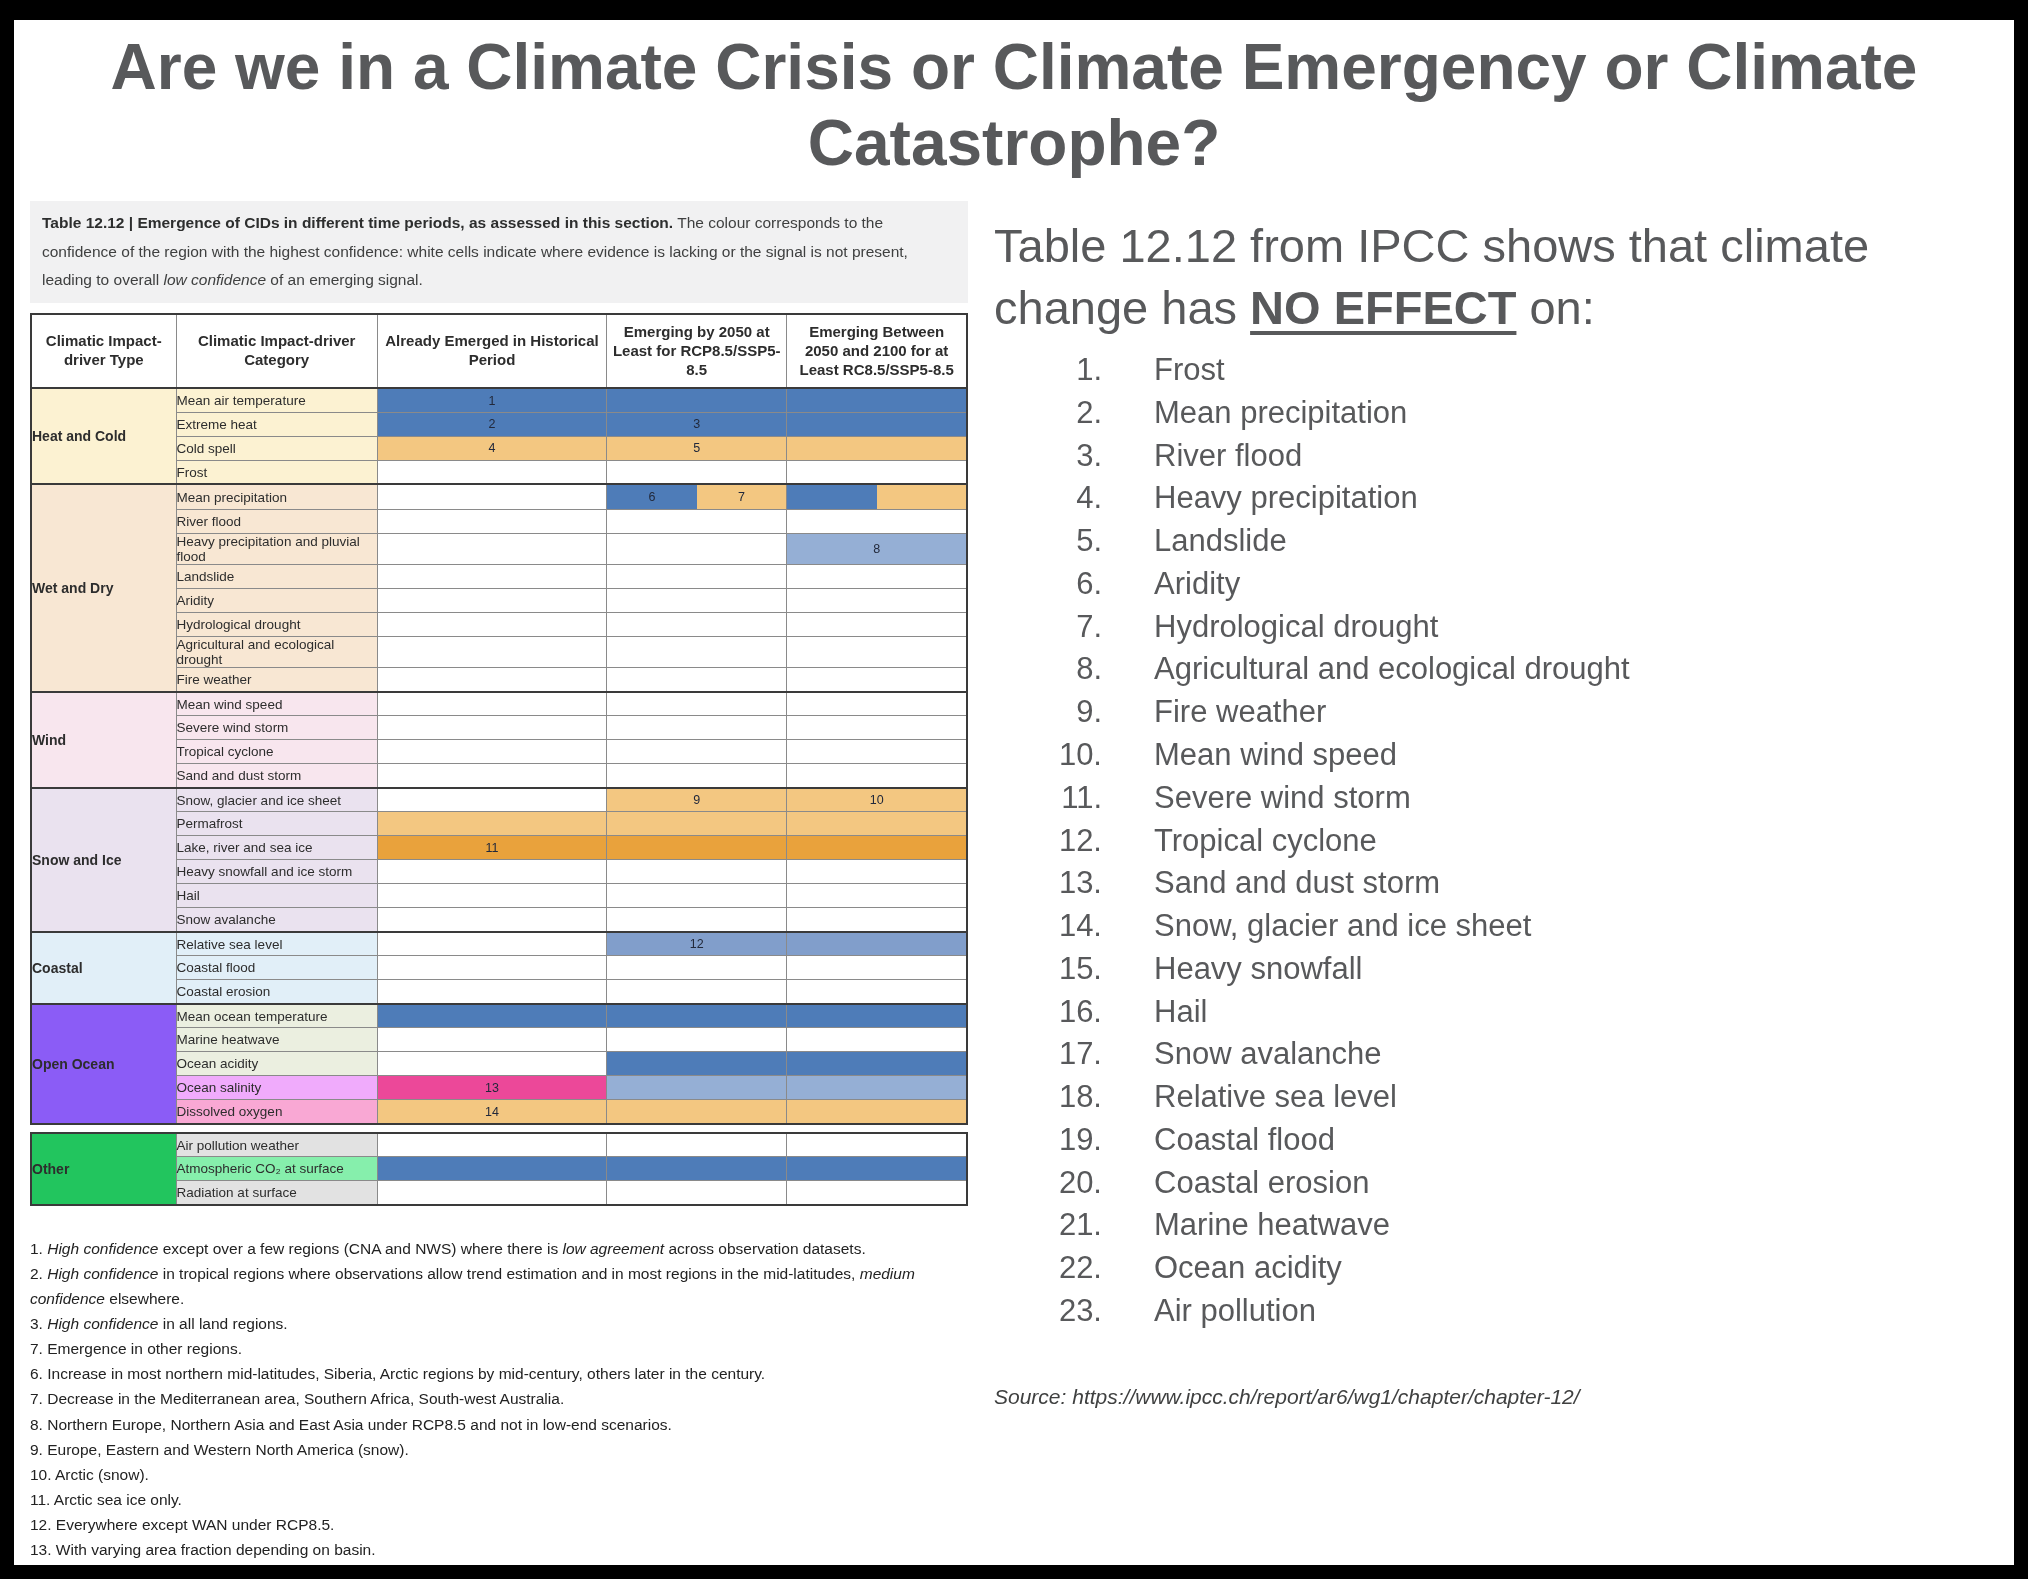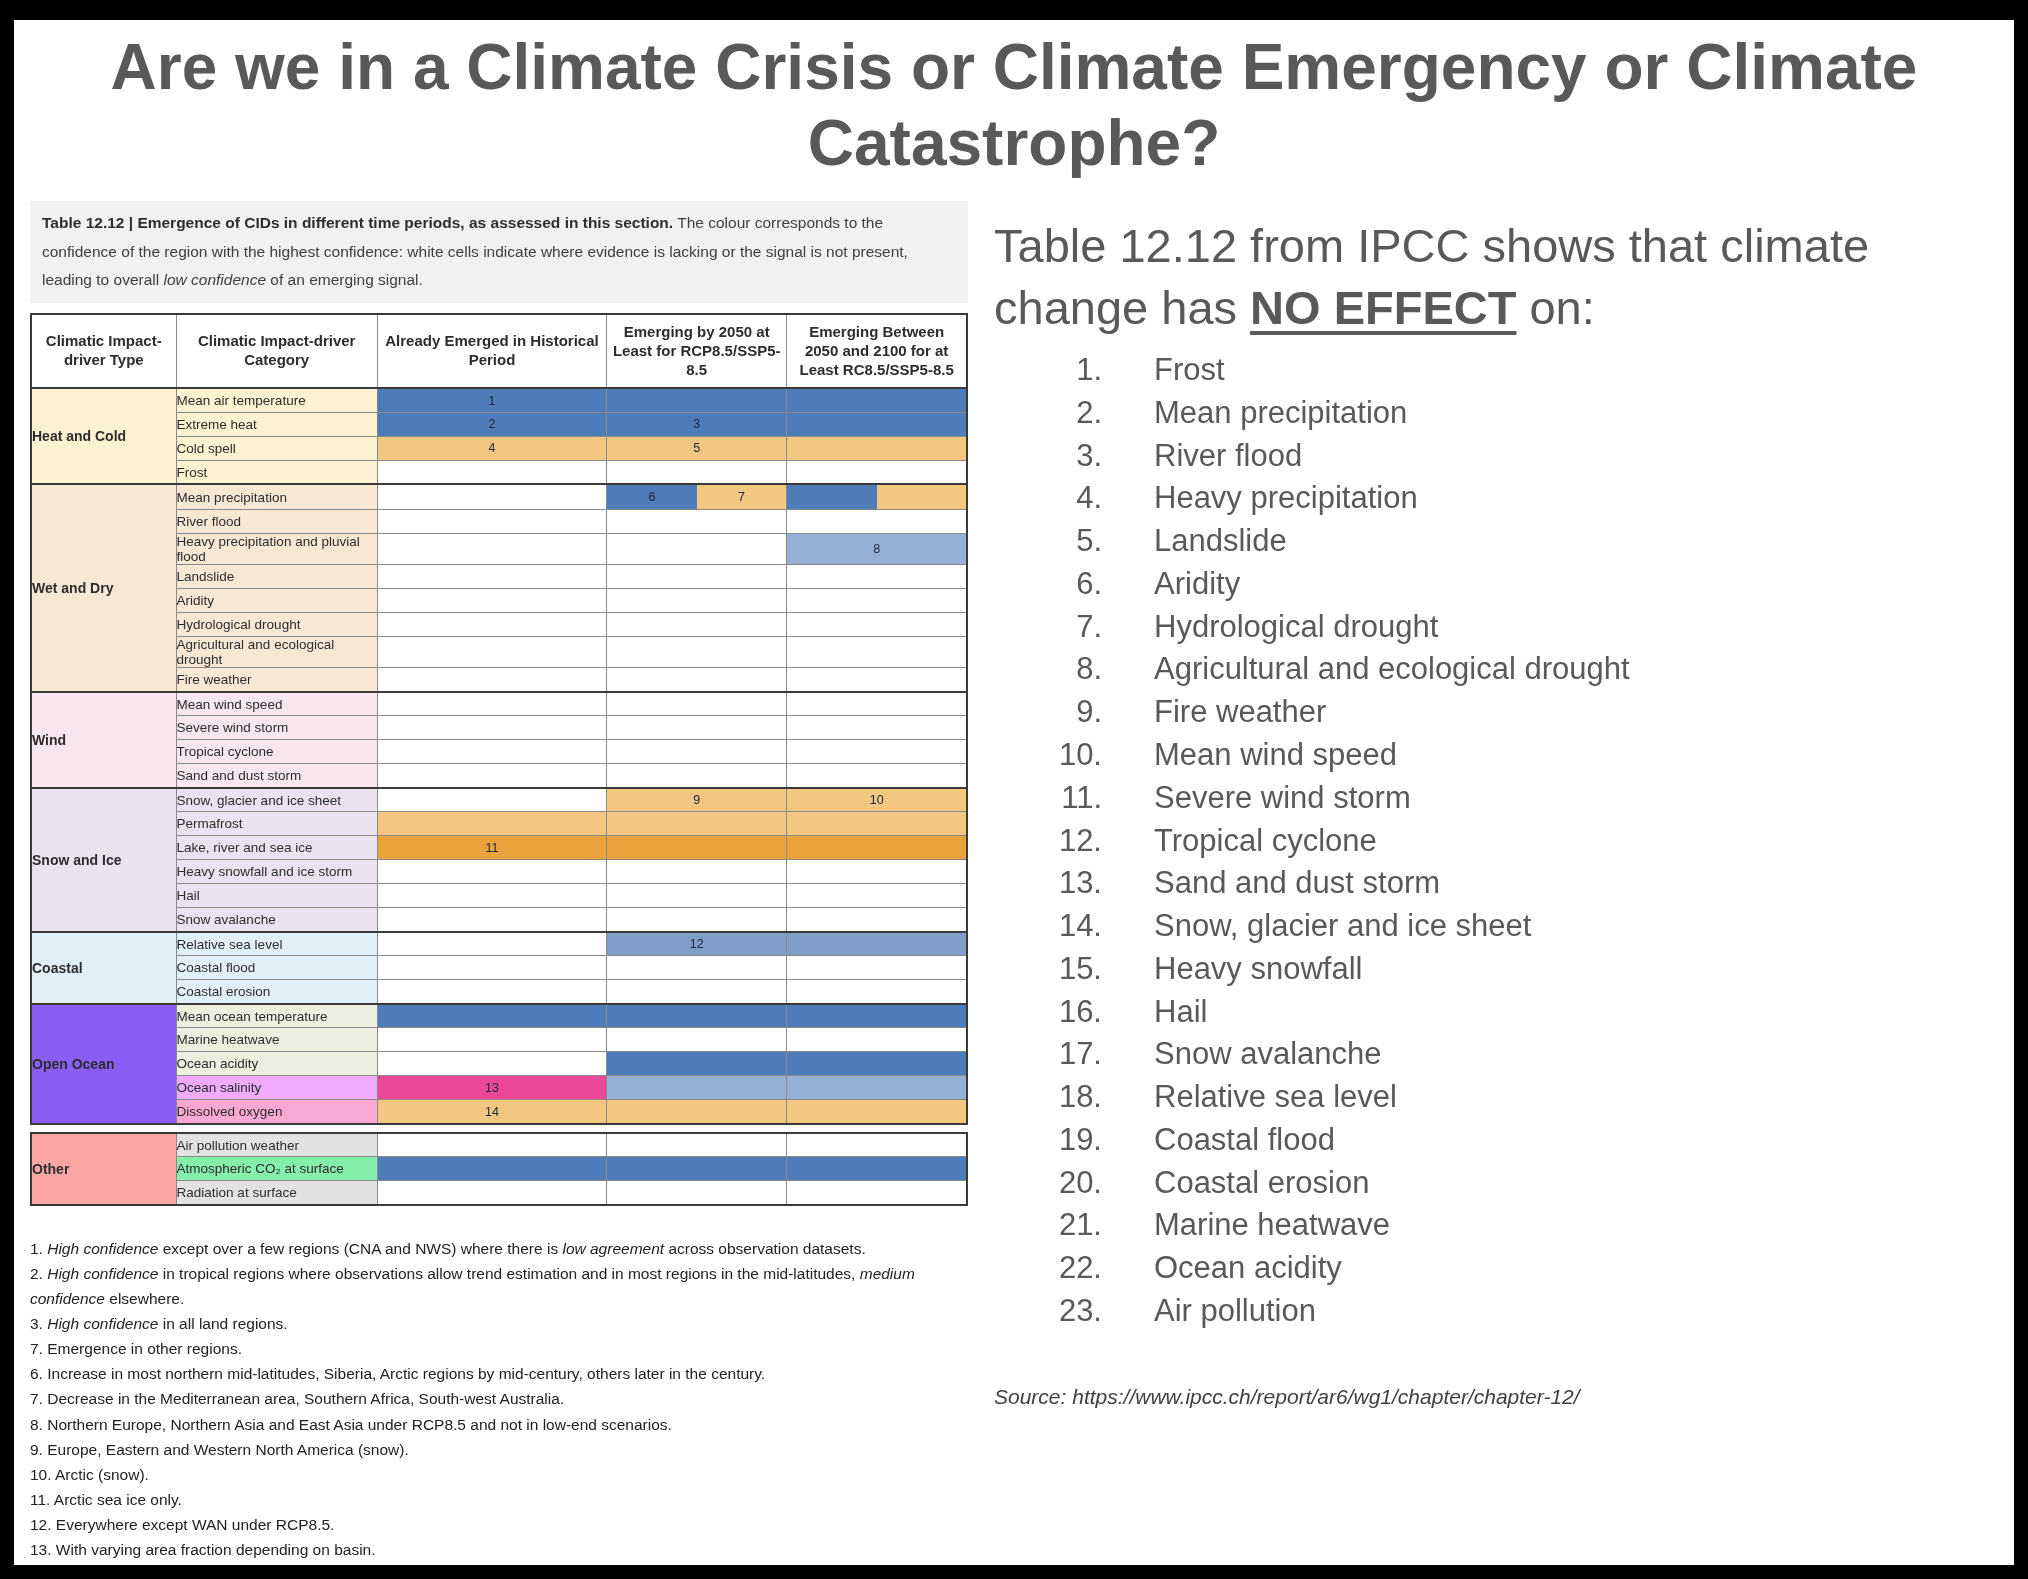--- a/index.html
+++ b/index.html
@@ -293,21 +293,21 @@
       <table class="cid other-block" id="other-table">
           <colgroup>
             <col style="width: 15.5%;">
             <col style="width: 21.5%;">
             <col style="width: 24.5%;">
             <col style="width: 19.25%;">
             <col style="width: 19.25%;">
           </colgroup>
           <tbody>
             <tr class="section-start">
-              <td class="type-cell" rowspan="3" style="background:#fca5a5">Other</td>
+              <td class="type-cell" rowspan="3" style="background:#22c55e">Other</td>
               <td class="cat-cell" style="background:#e2e2e2">Air pollution weather</td>
               <td class="data-cell" style="background:#ffffff"></td>
               <td class="data-cell" style="background:#ffffff"></td>
               <td class="data-cell" style="background:#ffffff"></td>
             </tr>
             <tr class="">
               <td class="cat-cell" style="background:#86efac">Atmospheric CO₂ at surface</td>
               <td class="data-cell" style="background:#4e7cb8"></td>
               <td class="data-cell" style="background:#4e7cb8"></td>
               <td class="data-cell" style="background:#4e7cb8"></td>

